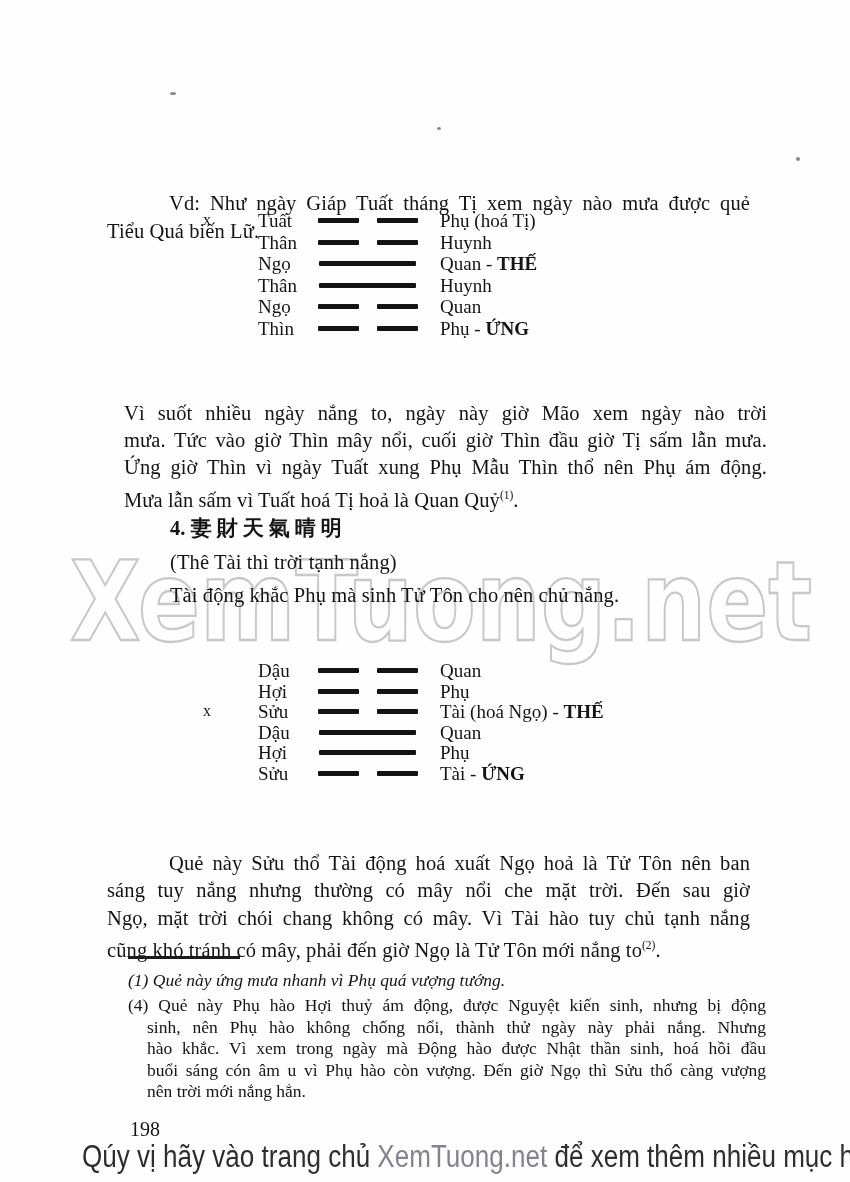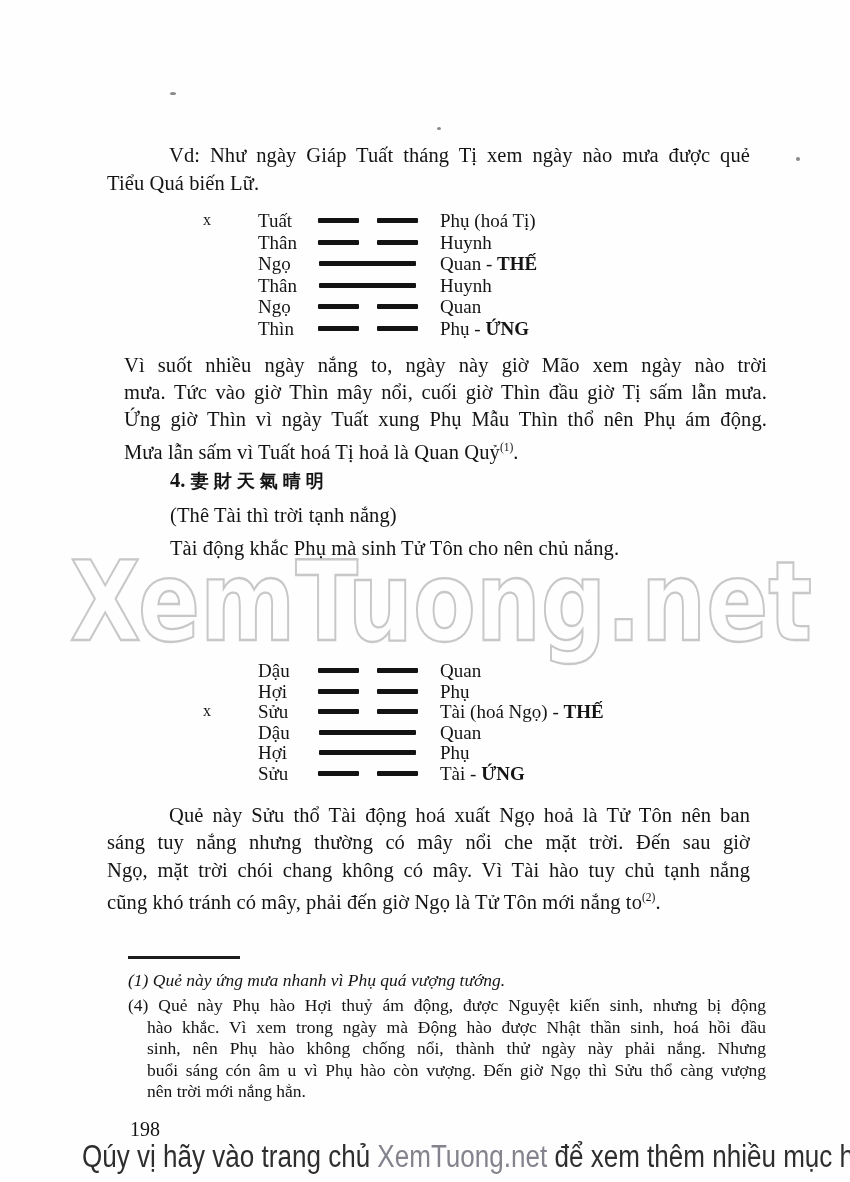--- a/index.html
+++ b/index.html
@@ -4,29 +4,29 @@
 <style>
   html,body{margin:0;padding:0;background:#e8e8e8;}
   .page{
     position:relative;width:850px;height:1182px;margin:0 auto;
     background:#fefefe;color:#141414;
     font-family:"Liberation Serif","DejaVu Serif",serif;
     overflow:hidden;
   }
   .abs{position:absolute;}
   
-  .body-block{font-size:20.5px;letter-spacing:.1px;}
+  .body-block{font-size:20.5px;letter-spacing:.1px;margin-top:48px;}
   .lines .tline{text-align:justify;text-align-last:justify;}
   .lines:not(.all-just) .tline:last-child{text-align-last:left;}
   .first-indent .tline:first-child{text-indent:62px;}
   .supline{text-align:left;}
   .fsup{font-size:11.5px;vertical-align:super;letter-spacing:0;}
   
   .sec-line{white-space:nowrap;}
-  .cjk{font-weight:bold;letter-spacing:5px;font-size:18px;}
+  .cjk{font-weight:bold;letter-spacing:5px;font-size:21px;}
   .sec-num{font-weight:bold;}
   
   .hexrow{position:relative;height:21.6px;font-size:19px;}
   .hex2 .hexrow{height:20.6px;}
   .hxm{position:absolute;left:0;top:1px;font-size:16px;}
   .hxb{position:absolute;left:55px;top:0;}
   .hxl{position:absolute;left:115px;top:8px;width:100px;height:5px;}
   .bar{position:absolute;top:0;height:5px;background:#131313;border-radius:1px;}
   .bar.full{left:1px;width:97px;}
   .bar.segL{left:0;width:41px;}
@@ -204,22 +204,22 @@
       </div>
     <div class="supline">
       <span>cũng khó tránh có mây, phải đến giờ Ngọ là Tử Tôn mới nắng to</span><sup class="fsup">(2)</sup><span>.</span>
     </div>
   </div>
 
   <div class="abs fn-rule" style="left:128px;top:956px;width:112px;"></div>
   <div class="abs fn" style="left:128px;top:970px;width:640px;font-style:italic;">(1) Quẻ này ứng mưa nhanh vì Phụ quá vượng tướng.</div>
   <div class="abs fn lines fnblock" style="left:128px;top:995px;width:638px;">
       <div class="tline">(4) Quẻ này Phụ hào Hợi thuỷ ám động, được Nguyệt kiến sinh, nhưng bị động</div>
+      <div class="tline">sinh, nên Phụ hào không chống nổi, thành thử ngày này phải nắng. Nhưng</div>
       <div class="tline">hào khắc. Vì xem trong ngày mà Động hào được Nhật thần sinh, hoá hồi đầu</div>
-      <div class="tline">sinh, nên Phụ hào không chống nổi, thành thử ngày này phải nắng. Nhưng</div>
       <div class="tline">buổi sáng cón âm u vì Phụ hào còn vượng. Đến giờ Ngọ thì Sửu thổ càng vượng</div>
       <div class="tline">nên trời mới nắng hẳn.</div>
     </div>
 
   <div class="abs pagenum" style="left:130px;top:1118px;">198</div>
 
   <div class="abs footer" style="left:0;top:1139px;">
     <span class="footer-inner">
       <span>Qúy vị hãy vào trang chủ </span><span class="brand">XemTuong.net</span><span> để xem thêm nhiều mục hay khác</span>
     </span>

